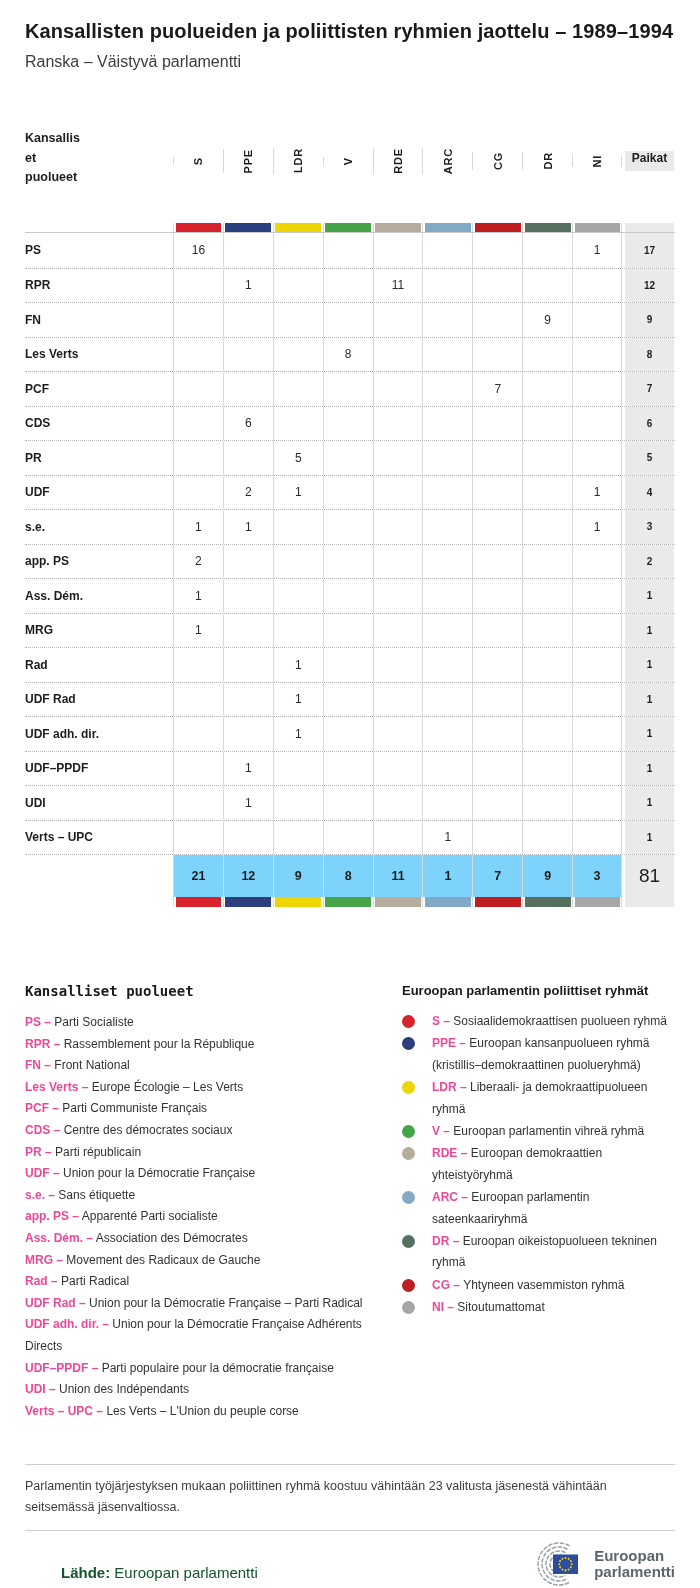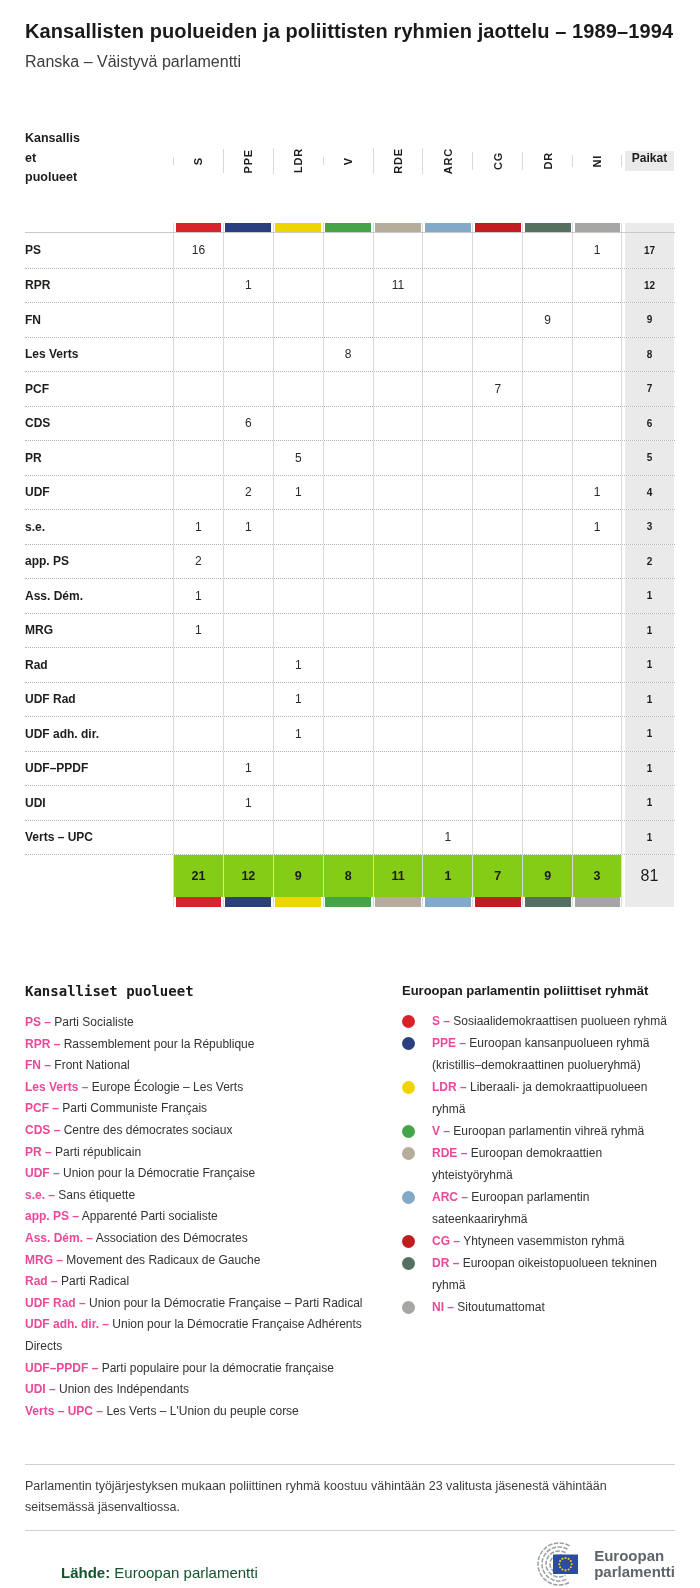--- a/index.html
+++ b/index.html
@@ -31,22 +31,22 @@
   .bars-row .c-val { padding:0; }
   .bar { width:100%; height:100%; margin:0 1.5px; }
 
   .body-row { height:34.5px; }
   .body-row + .body-row, .totals-row { border-top:1px dotted #b3b3b3; }
   .body-row .c-label { display:flex; align-items:center; font-weight:700; font-size:12px; }
   .body-row .c-val { font-size:12px; color:#2b2b2b; }
   .body-row .c-total { font-weight:700; font-size:10px; }
 
   .totals-row { height:43px; }
-  .totals-row .c-val { background:#84cc16; font-weight:700; font-size:12.5px; }
-  .totals-row .c-total { font-weight:400; font-size:16px; }
+  .totals-row .c-val { background:#7dd3fc; font-weight:700; font-size:12.5px; }
+  .totals-row .c-total { font-weight:400; font-size:19px; }
   .bbars-row { height:10px; border-bottom:none; }
 
   
   .legends { display:flex; margin-top:76px; width:650px; }
   .leg-left { width:377px; flex:none; }
   .leg-right { width:273px; flex:none; }
   .leg-left h3 { font-family:"DejaVu Sans Mono", monospace; font-size:14px; font-weight:700; color:#1a1a1a; margin-bottom:13px; }
   .leg-right h3 { font-size:13px; font-weight:700; color:#1a1a1a; margin-bottom:13px; }
   .pleg-item { font-size:12px; line-height:21.6px; color:#333; width:362px; }
   .pleg-item b, .gleg-item b { font-weight:700; color:#ec4899; }
@@ -482,26 +482,26 @@
           </div>
           <div class="gleg-item">
             <span class="gleg-dot" style="background: rgb(181, 172, 156);"></span>
             <div class="gleg-text"><b>RDE –</b> Euroopan demokraattien yhteistyöryhmä</div>
           </div>
           <div class="gleg-item">
             <span class="gleg-dot" style="background: rgb(130, 170, 198);"></span>
             <div class="gleg-text"><b>ARC –</b> Euroopan parlamentin sateenkaariryhmä</div>
           </div>
           <div class="gleg-item">
+            <span class="gleg-dot" style="background: rgb(86, 112, 95);"></span>
+            <div class="gleg-text"><b>DR –</b> Euroopan oikeistopuolueen tekninen ryhmä</div>
+          </div>
+          <div class="gleg-item">
             <span class="gleg-dot" style="background: rgb(192, 29, 32);"></span>
             <div class="gleg-text"><b>CG –</b> Yhtyneen vasemmiston ryhmä</div>
-          </div>
-          <div class="gleg-item">
-            <span class="gleg-dot" style="background: rgb(86, 112, 95);"></span>
-            <div class="gleg-text"><b>DR –</b> Euroopan oikeistopuolueen tekninen ryhmä</div>
           </div>
           <div class="gleg-item">
             <span class="gleg-dot" style="background: rgb(166, 166, 164);"></span>
             <div class="gleg-text"><b>NI –</b> Sitoutumattomat</div>
           </div>
         </div>
     </div>
   </div>
 
   <div class="footnote">Parlamentin työjärjestyksen mukaan poliittinen ryhmä koostuu vähintään 23 valitusta jäsenestä vähintään seitsemässä jäsenvaltiossa.</div>

